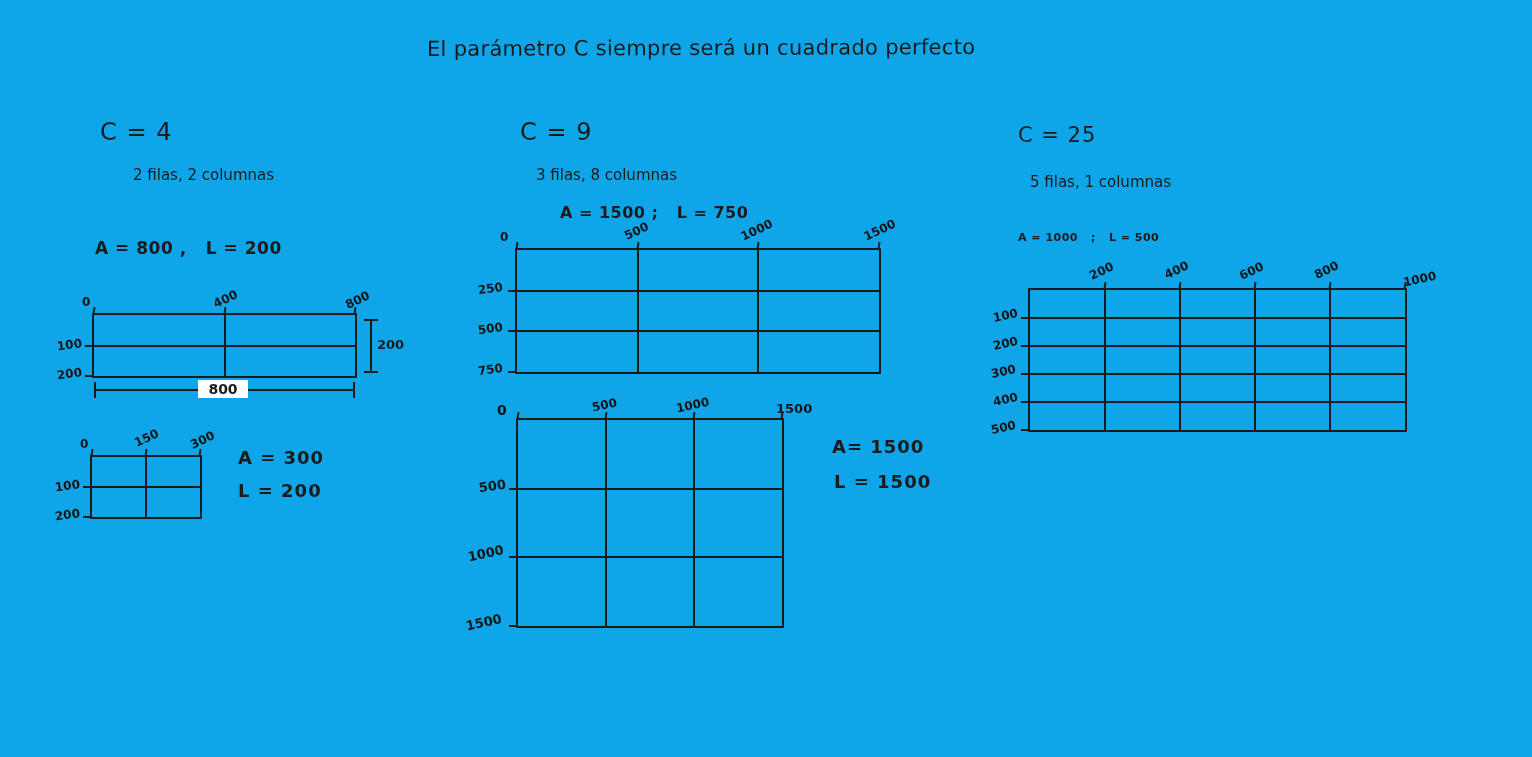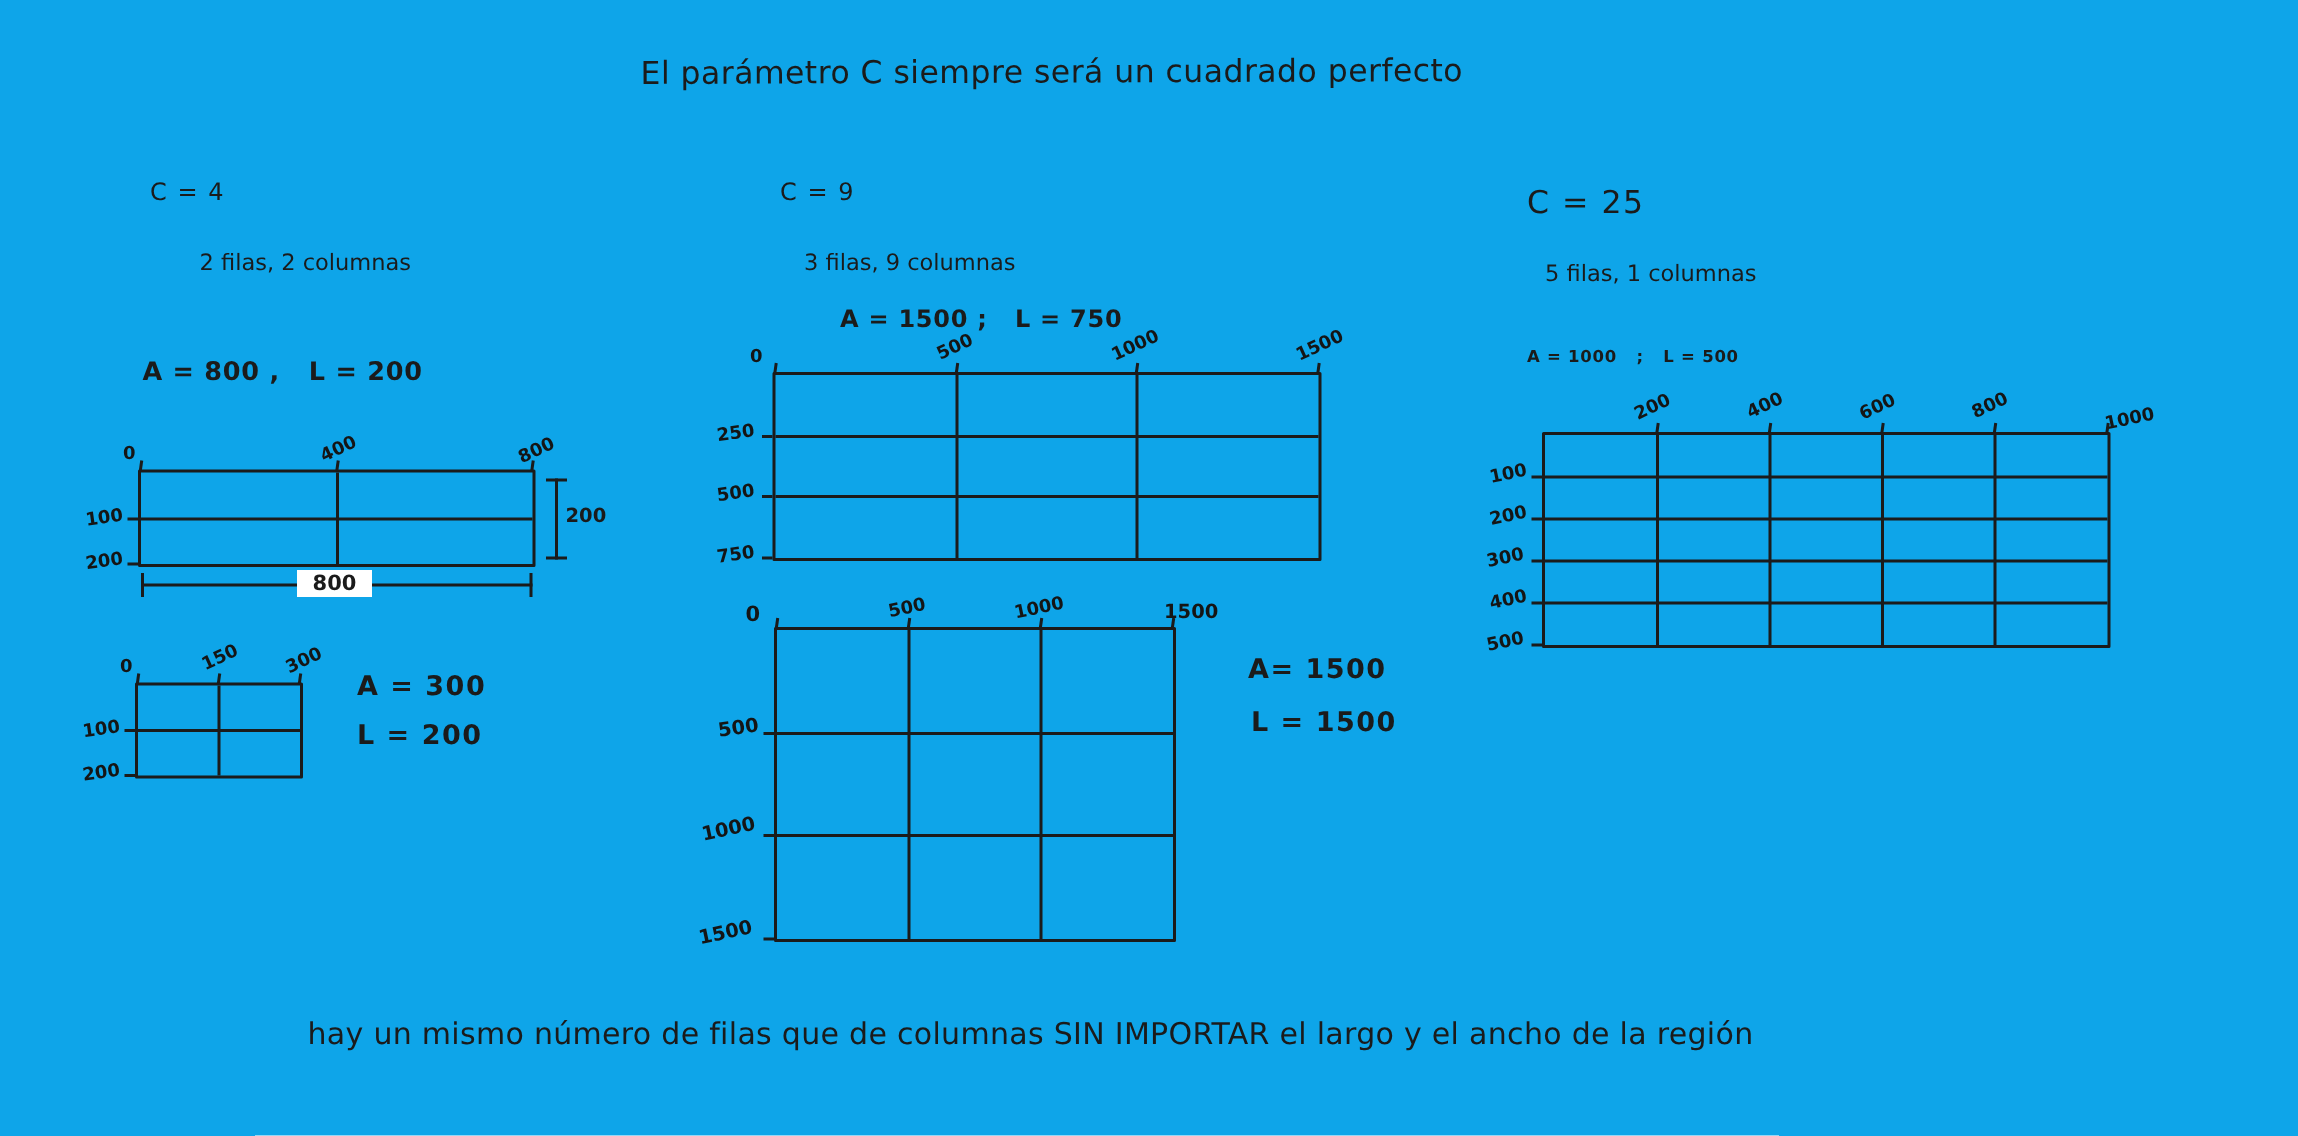--- a/index.html
+++ b/index.html
@@ -9,21 +9,21 @@
     background:#0ea5e9;
     font-family:"DejaVu Sans","Liberation Sans",sans-serif;
     color:#1b1b1b;
     overflow:hidden;
   }
   .abs{position:absolute;}
   .title{
     font-size:21px;letter-spacing:0.3px;font-weight:500;
     transform:rotate(-0.2deg);
   }
-  .heading{font-size:16px;font-weight:500;letter-spacing:1px;}
+  .heading{font-size:24px;font-weight:500;letter-spacing:1px;}
   .subheading{font-size:15px;font-weight:500;}
   .params{font-size:17px;font-weight:700;white-space:pre;letter-spacing:0.5px;}
   .grid-box{
     position:absolute;
     border:2px solid #1b1b1b;
     border-radius:1px;
   }
   .gline{position:absolute;background:#1b1b1b;}
   .gline.v{top:0;bottom:0;width:2px;transform:translateX(-1px);}
   .gline.h{left:0;right:0;height:2px;transform:translateY(-1px);}
@@ -111,21 +111,21 @@
   <div class="gline v" style="left: 50%;"></div>
       <div class="gline h" style="top: 50%;"></div>
       <div class="tick top" style="left: 0%;"></div>
       <div class="tick top" style="left: 50%;"></div>
       <div class="tick top" style="left: 100%;"></div>
       <div class="tick left" style="top: 50%;"></div>
       <div class="tick left" style="top: 100%;"></div>
     </div>
 
   <div class="abs heading" style="left:520px;top:118px;">C = 9</div>
-  <div class="abs subheading" style="left:536px;top:166px;">3 filas, 9 columnas</div>
+  <div class="abs subheading" style="left:536px;top:166px;">3 filas, 8 columnas</div>
   <div class="abs params" style="left:560px;top:203px;font-size:16px;">A = 1500 ;   L = 750</div>
 
   <div class="grid-box" style="left:515px;top:248px;width:362px;height:122px;">
     <span class="axis-label" style="left:-17px;top:-20px;">0</span>
     <span class="axis-label rot25" style="left:calc(33.33% - 14px);top:-26px;">500</span>
     <span class="axis-label rot25" style="left:calc(66.67% - 18px);top:-27px;">1000</span>
     <span class="axis-label rot25" style="left:calc(100% - 16px);top:-27px;">1500</span>
     <span class="axis-label al-right rot8" style="left:-46px;width:32px;top:calc(33.33% - 9px);">250</span>
     <span class="axis-label al-right rot8" style="left:-46px;width:32px;top:calc(66.67% - 9px);">500</span>
     <span class="axis-label al-right rot8" style="left:-46px;width:32px;top:calc(100% - 9px);">750</span>
@@ -193,15 +193,14 @@
       <div class="tick top" style="left: 60%;"></div>
       <div class="tick top" style="left: 80%;"></div>
       <div class="tick top" style="left: 100%;"></div>
       <div class="tick left" style="top: 20%;"></div>
       <div class="tick left" style="top: 40%;"></div>
       <div class="tick left" style="top: 60%;"></div>
       <div class="tick left" style="top: 80%;"></div>
       <div class="tick left" style="top: 100%;"></div>
     </div>
 
-  <div class="abs footer-line" style="left:205px;top:677px;">hay un mismo número de filas que de columnas SIN IMPORTAR el largo y el ancho de la región</div>
 
 </div>
 
 </body></html>

